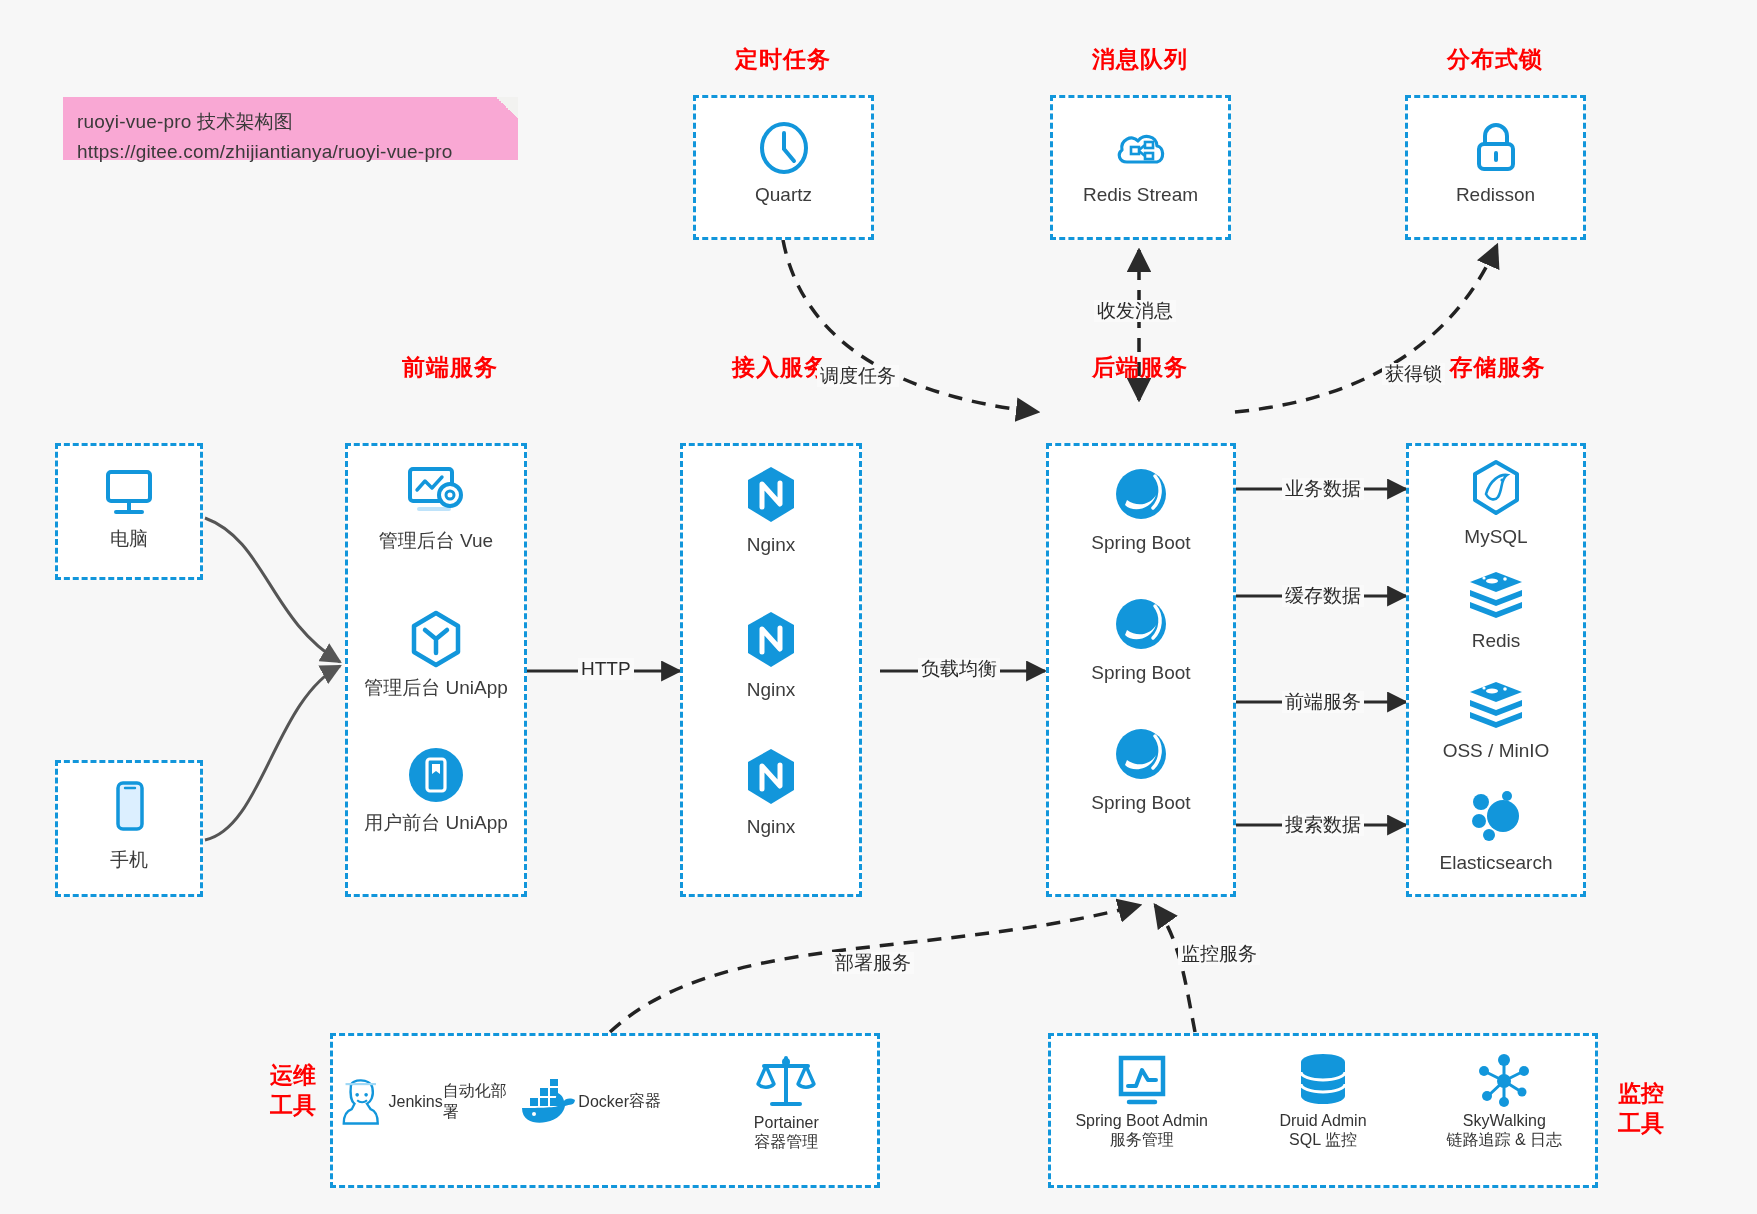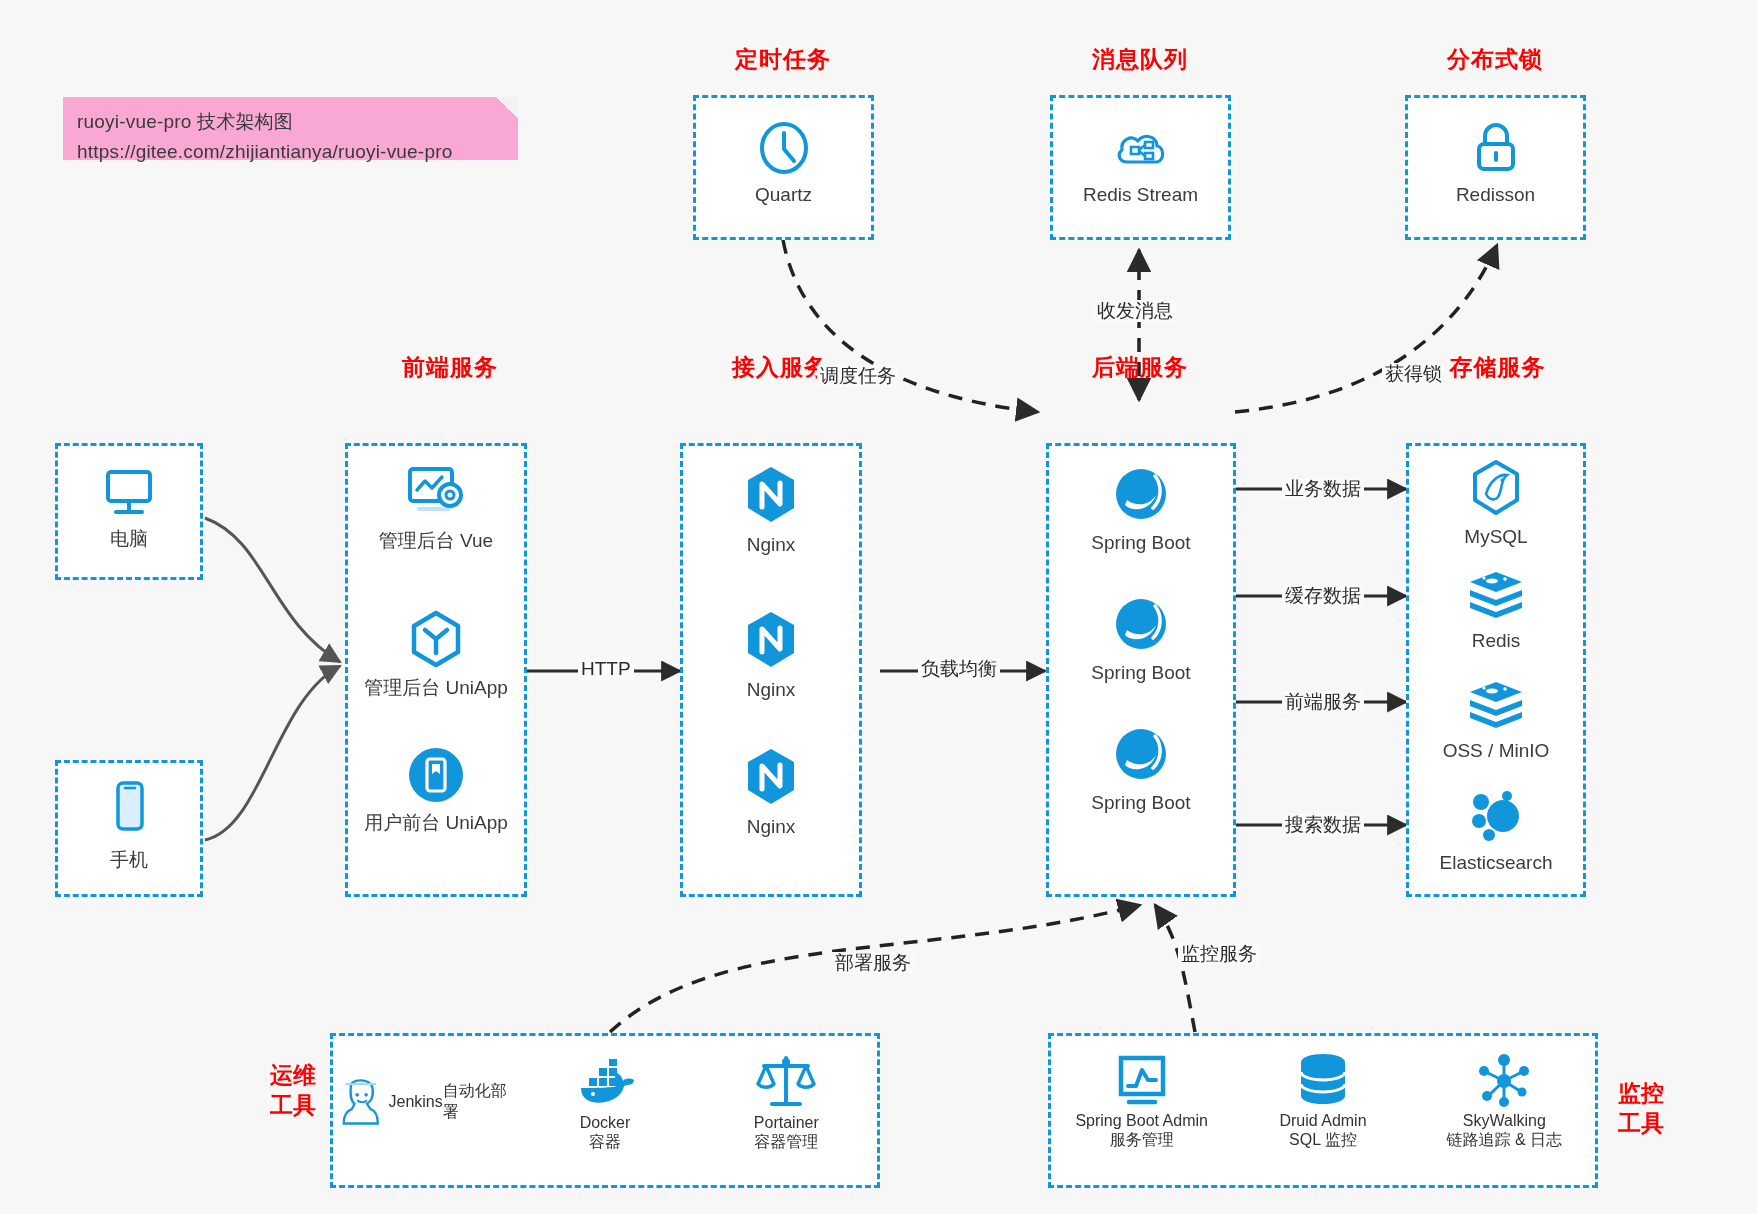--- a/index.html
+++ b/index.html
@@ -311,21 +311,21 @@
         <svg class="icon" width="62" height="64" viewBox="0 0 62 64">
           <path d="M20 14 C20 6 42 5 44 16 C46 26 42 32 38 34 L42 40 C48 42 50 48 50 56 L12 56 C12 48 15 42 21 40 L24 34 C20 31 19 22 20 14 Z" fill="none" stroke="#1296db" stroke-width="2.6"></path>
           <circle cx="27" cy="24" r="2" fill="#1296db"></circle>
           <circle cx="37" cy="24" r="2" fill="#1296db"></circle>
           <path d="M27 30 C30 33 35 33 38 30" fill="none" stroke="#1296db" stroke-width="2.2"></path>
           <path d="M14 12 L48 12" stroke="#9fd8f5" stroke-width="2.4"></path>
         </svg>
         <div class="lbl">Jenkins</div>
         <div class="lbl2">自动化部署</div>
       </div>
-      <div style="flex:1;display:flex;flex-direction:column;align-items:center;">
+      <div style="flex:1;display:flex;flex-direction:row;align-items:center;">
         <svg class="icon" width="64" height="64" viewBox="0 0 64 64">
           <g fill="#1296db">
             <rect x="16" y="28" width="8" height="8"></rect>
             <rect x="26" y="28" width="8" height="8"></rect>
             <rect x="36" y="28" width="8" height="8"></rect>
             <rect x="26" y="18" width="8" height="8"></rect>
             <rect x="36" y="18" width="8" height="8"></rect>
             <rect x="36" y="9" width="8" height="7"></rect>
           </g>
           <path d="M8 38 C8 52 22 54 32 52 C44 50 50 42 51 36 C56 34 60 36 61 30 C56 27 51 29 50 31 C49 26 46 24 44 23 C40 28 42 34 44 36 C40 38 14 38 8 38 Z" fill="#1296db"></path>

